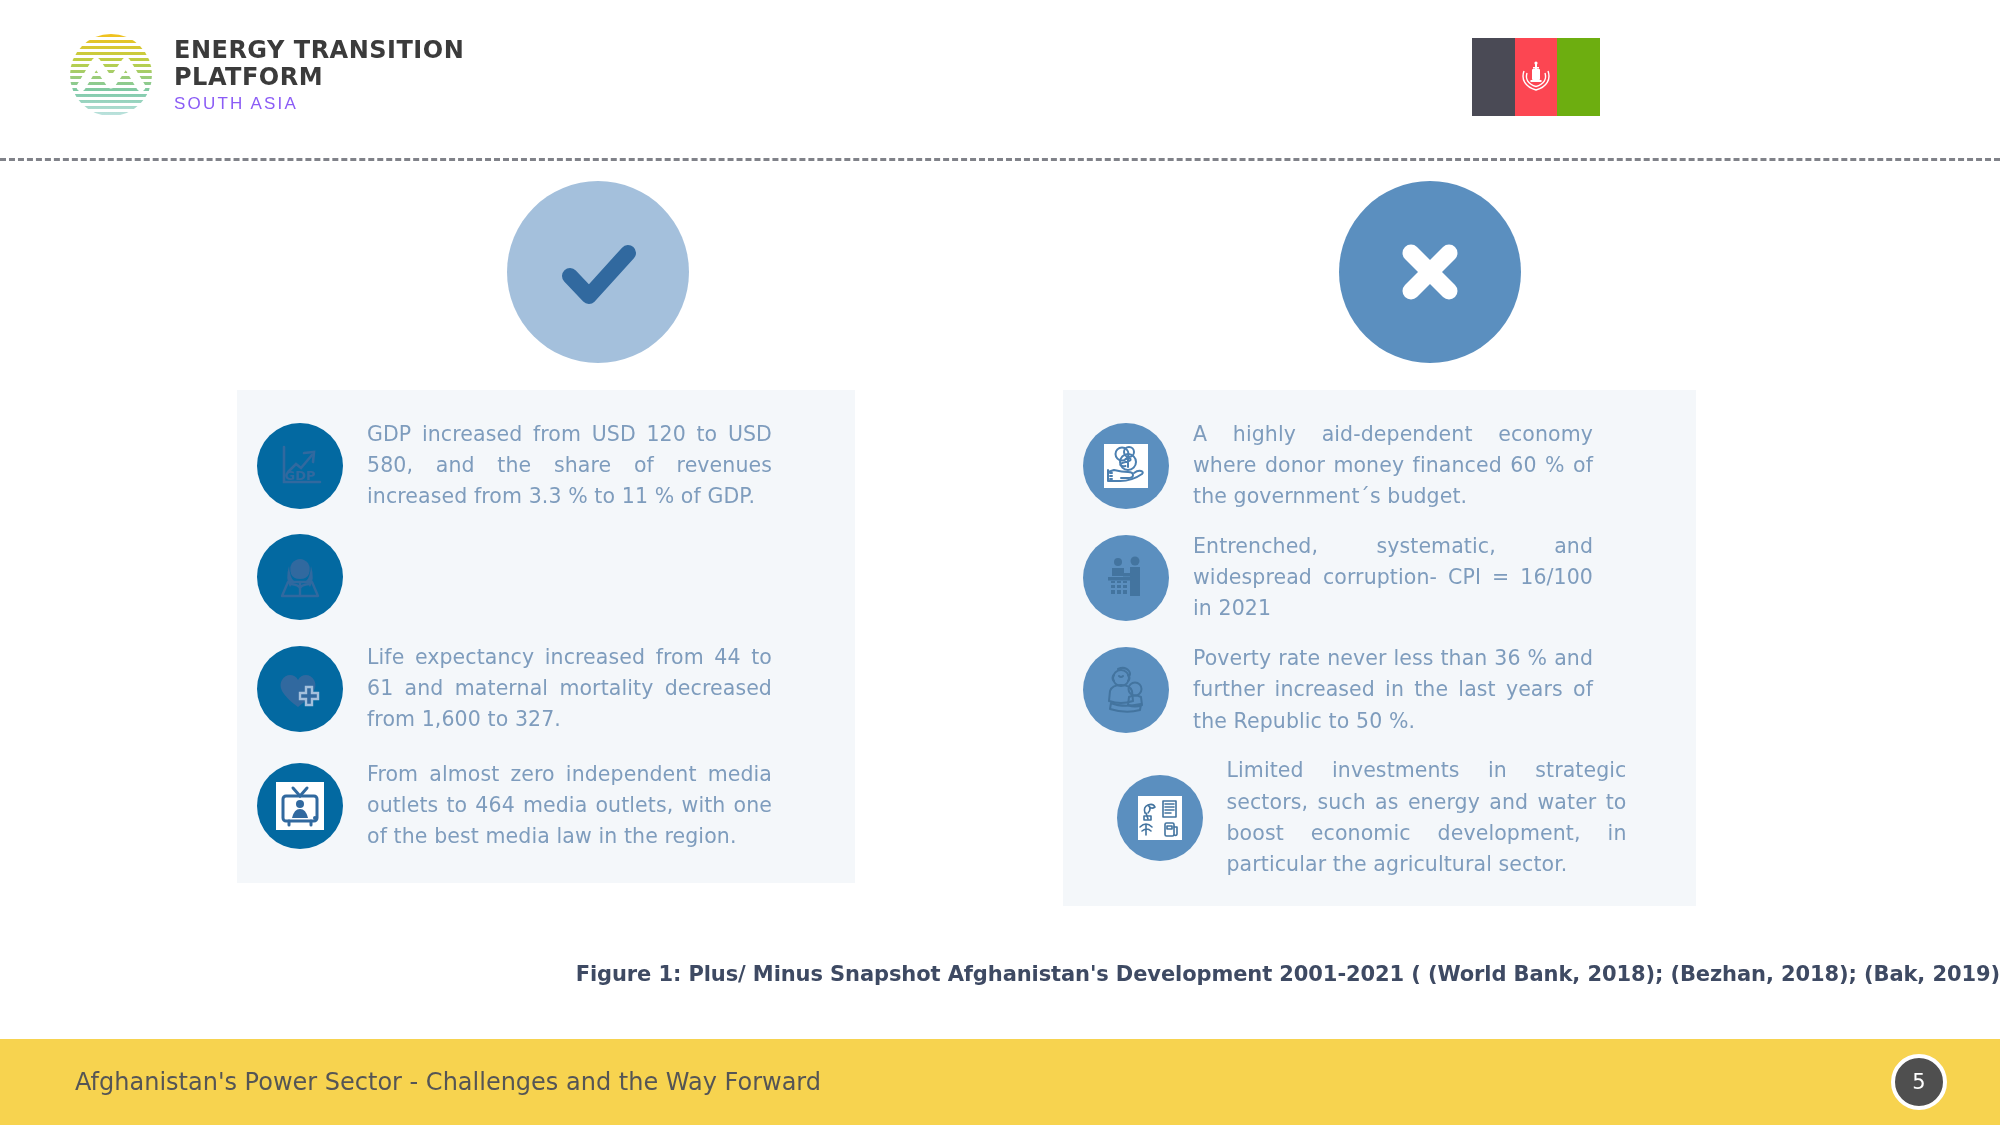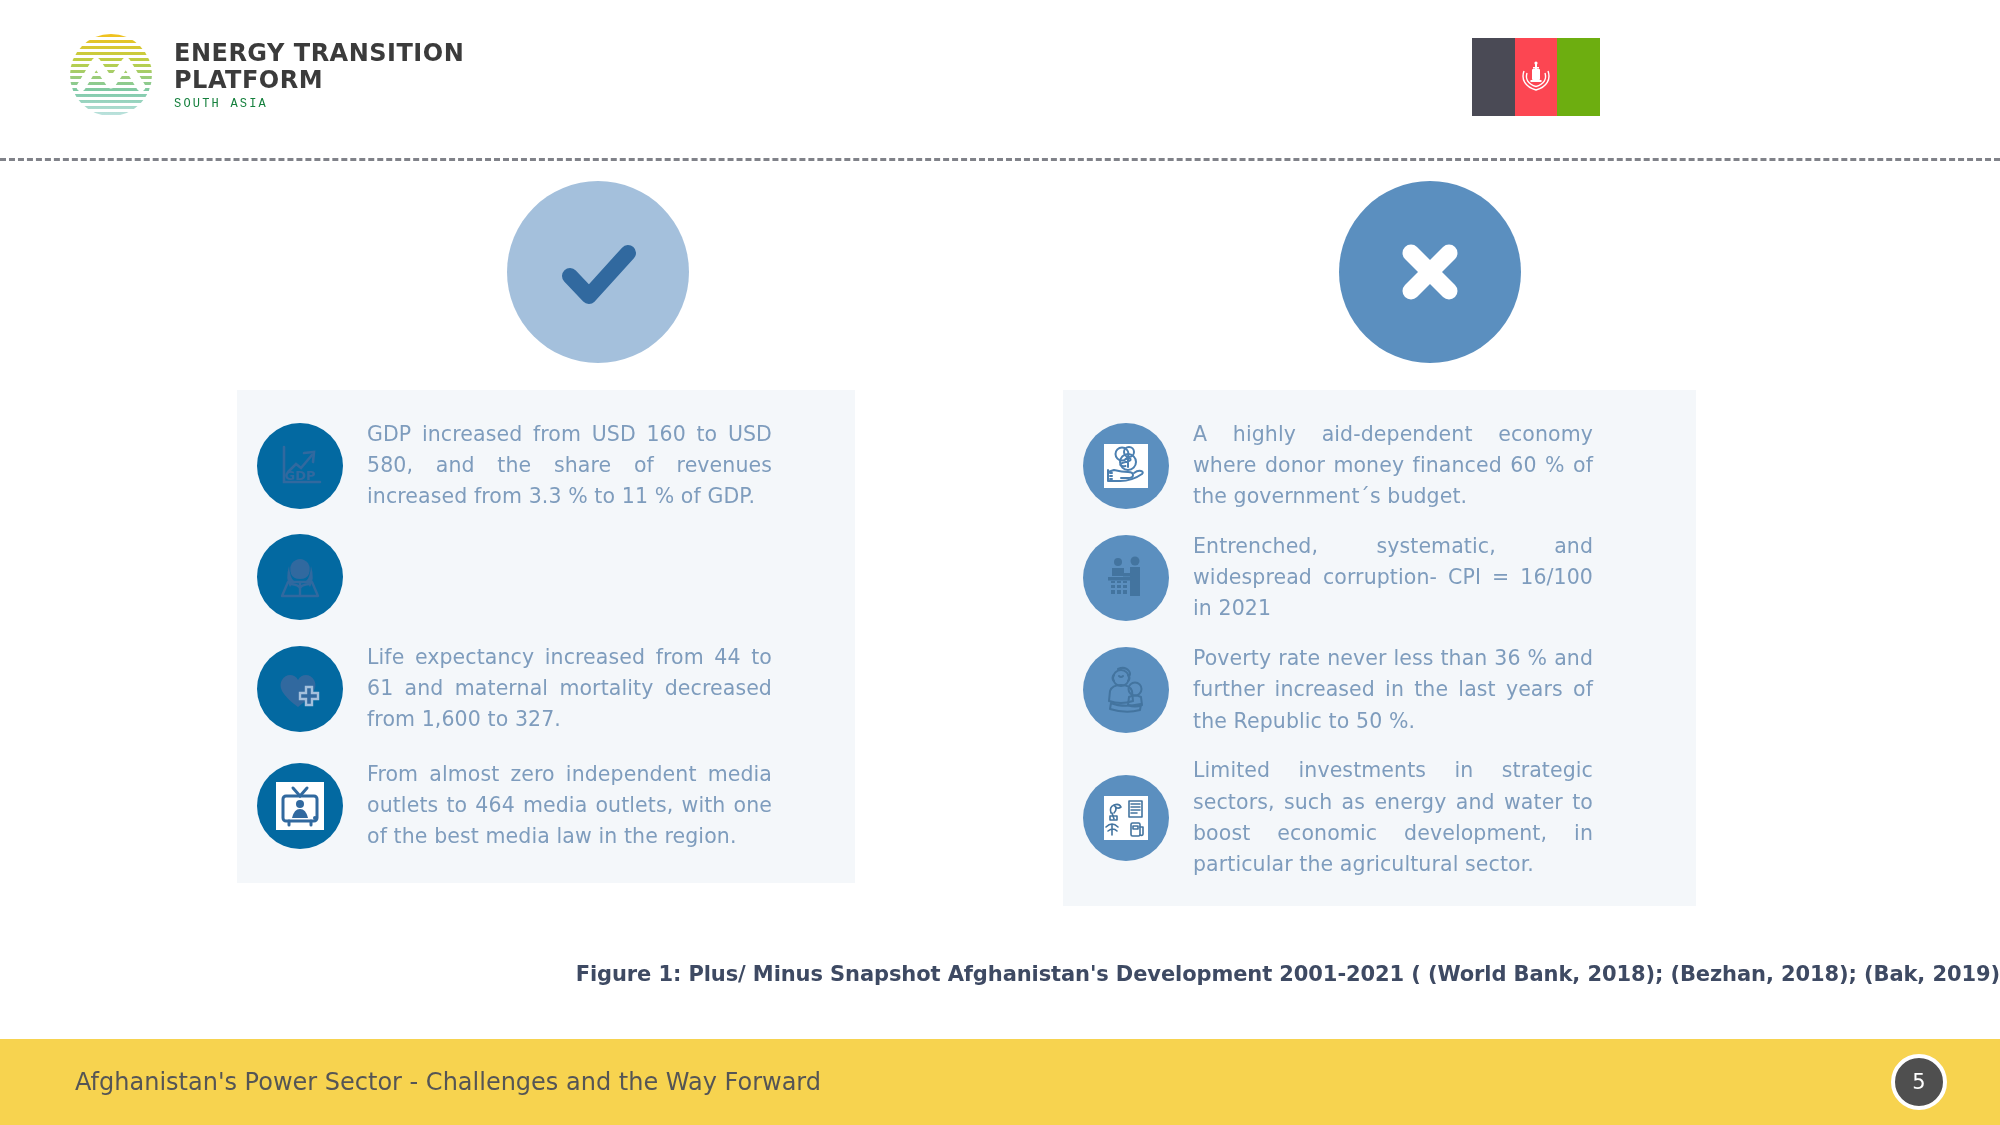--- a/index.html
+++ b/index.html
@@ -44,24 +44,24 @@
   }
   .logo-line1, .logo-line2 {
     font-family: "DejaVu Sans", sans-serif;
     font-weight: bold;
     font-size: 24px;
     letter-spacing: 0.5px;
     color: #3b3b3b;
   }
   .logo-line2 { margin-top: 3px; }
   .logo-sub {
-    font-family: Liberation Mono, monospace;
-    font-size: 12px;
+    font-family: Liberation Sans, sans-serif;
+    font-size: 17px;
     letter-spacing: 2.2px;
-    color: #15803d;
+    color: #8b5cf6;
     margin-top: 6px;
   }
 
   .flag {
     position: absolute;
     right: 68px;
     top: 38px;
     width: 128px;
     height: 78px;
     display: flex;
@@ -150,21 +150,21 @@
     text-align: justify;
     text-justify: inter-word;
     letter-spacing: 0.1px;
   }
   .col-left .item-text  { width: 405px; }
   .col-right .item-text { width: 400px; }
 
   
   .item-h3 { min-height: 103px; }
   .item-h2 { min-height: 92px; }
-  .item-h4 { min-height: 112px; }
+  .item-h4 { min-height: 112px; justify-content: center; }
 
   
   .caption {
     position: absolute;
     top: 962px;
     left: 0;
     width: 2000px;
     text-align: right;
     font-family: "DejaVu Sans", sans-serif;
     font-weight: bold;
@@ -294,21 +294,21 @@
         <div class="icon-circle icon-circle-light">
           <svg width="56" height="56" viewBox="0 0 56 56">
             <g stroke="#31699f" stroke-width="2.6" fill="none" stroke-linecap="round">
               <path d="M12 9 L12 44 L48 44"></path>
               <path d="M16 34 L24 26 L29 30 L40 17"></path>
               <path d="M32 15 L42 14 L41 24"></path>
             </g>
             <text x="28" y="42" font-family="DejaVu Sans, sans-serif" font-size="13" font-weight="bold" fill="#31699f" text-anchor="middle">GDP</text>
           </svg>
         </div>
-        <div class="item-text">GDP increased from  USD 160 to USD 580, and the share of revenues increased from 3.3 % to 11 % of GDP.</div>
+        <div class="item-text">GDP increased from  USD 120 to USD 580, and the share of revenues increased from 3.3 % to 11 % of GDP.</div>
       </div>
 
       <div class="item item-h2">
         <div class="icon-circle icon-circle-light">
           <svg width="58" height="58" viewBox="0 0 58 58">
             <g fill="#31699f">
               <path d="M21 15 q8-8 16 0 q3 5 1 11 q-2 5 -9 5 q-7 0 -9 -5 q-2 -6 1 -11 z"></path>
               <path d="M18 18 q1 12 5 15 l-4 6 q-5 -8 -1 -21z"></path>
               <path d="M40 18 q-1 12 -5 15 l4 6 q5 -8 1 -21z"></path>
             </g>

